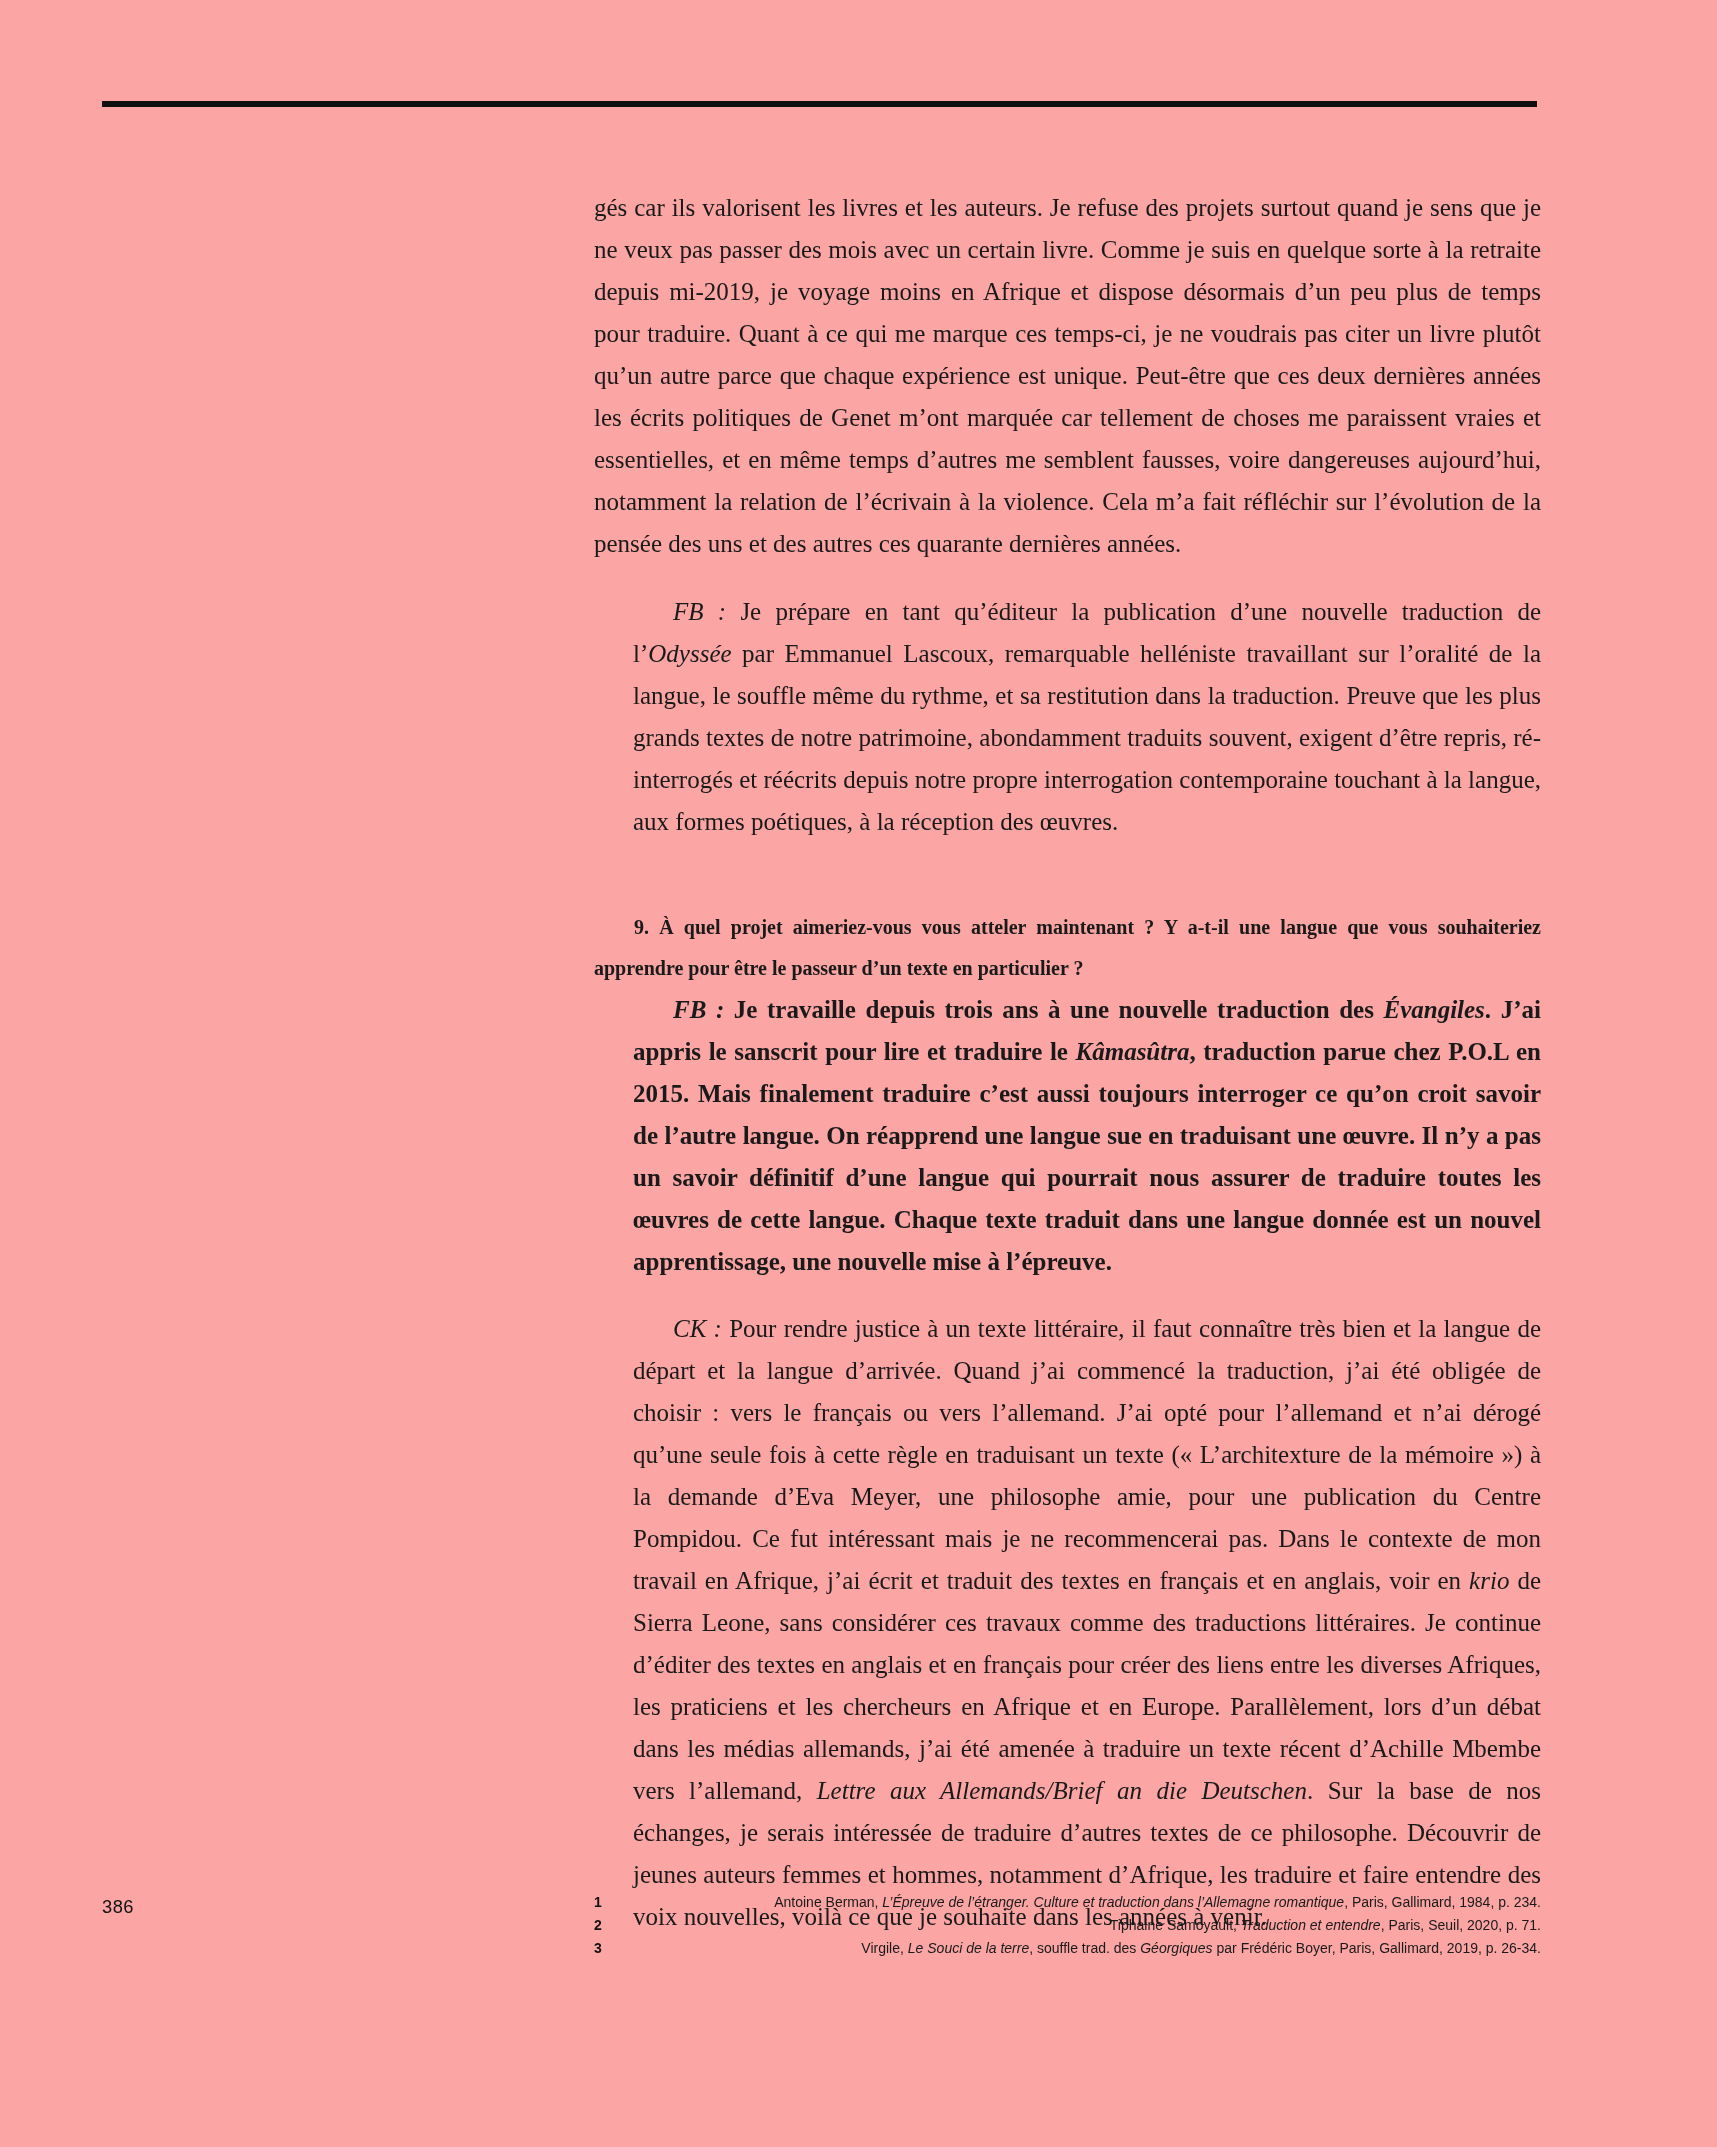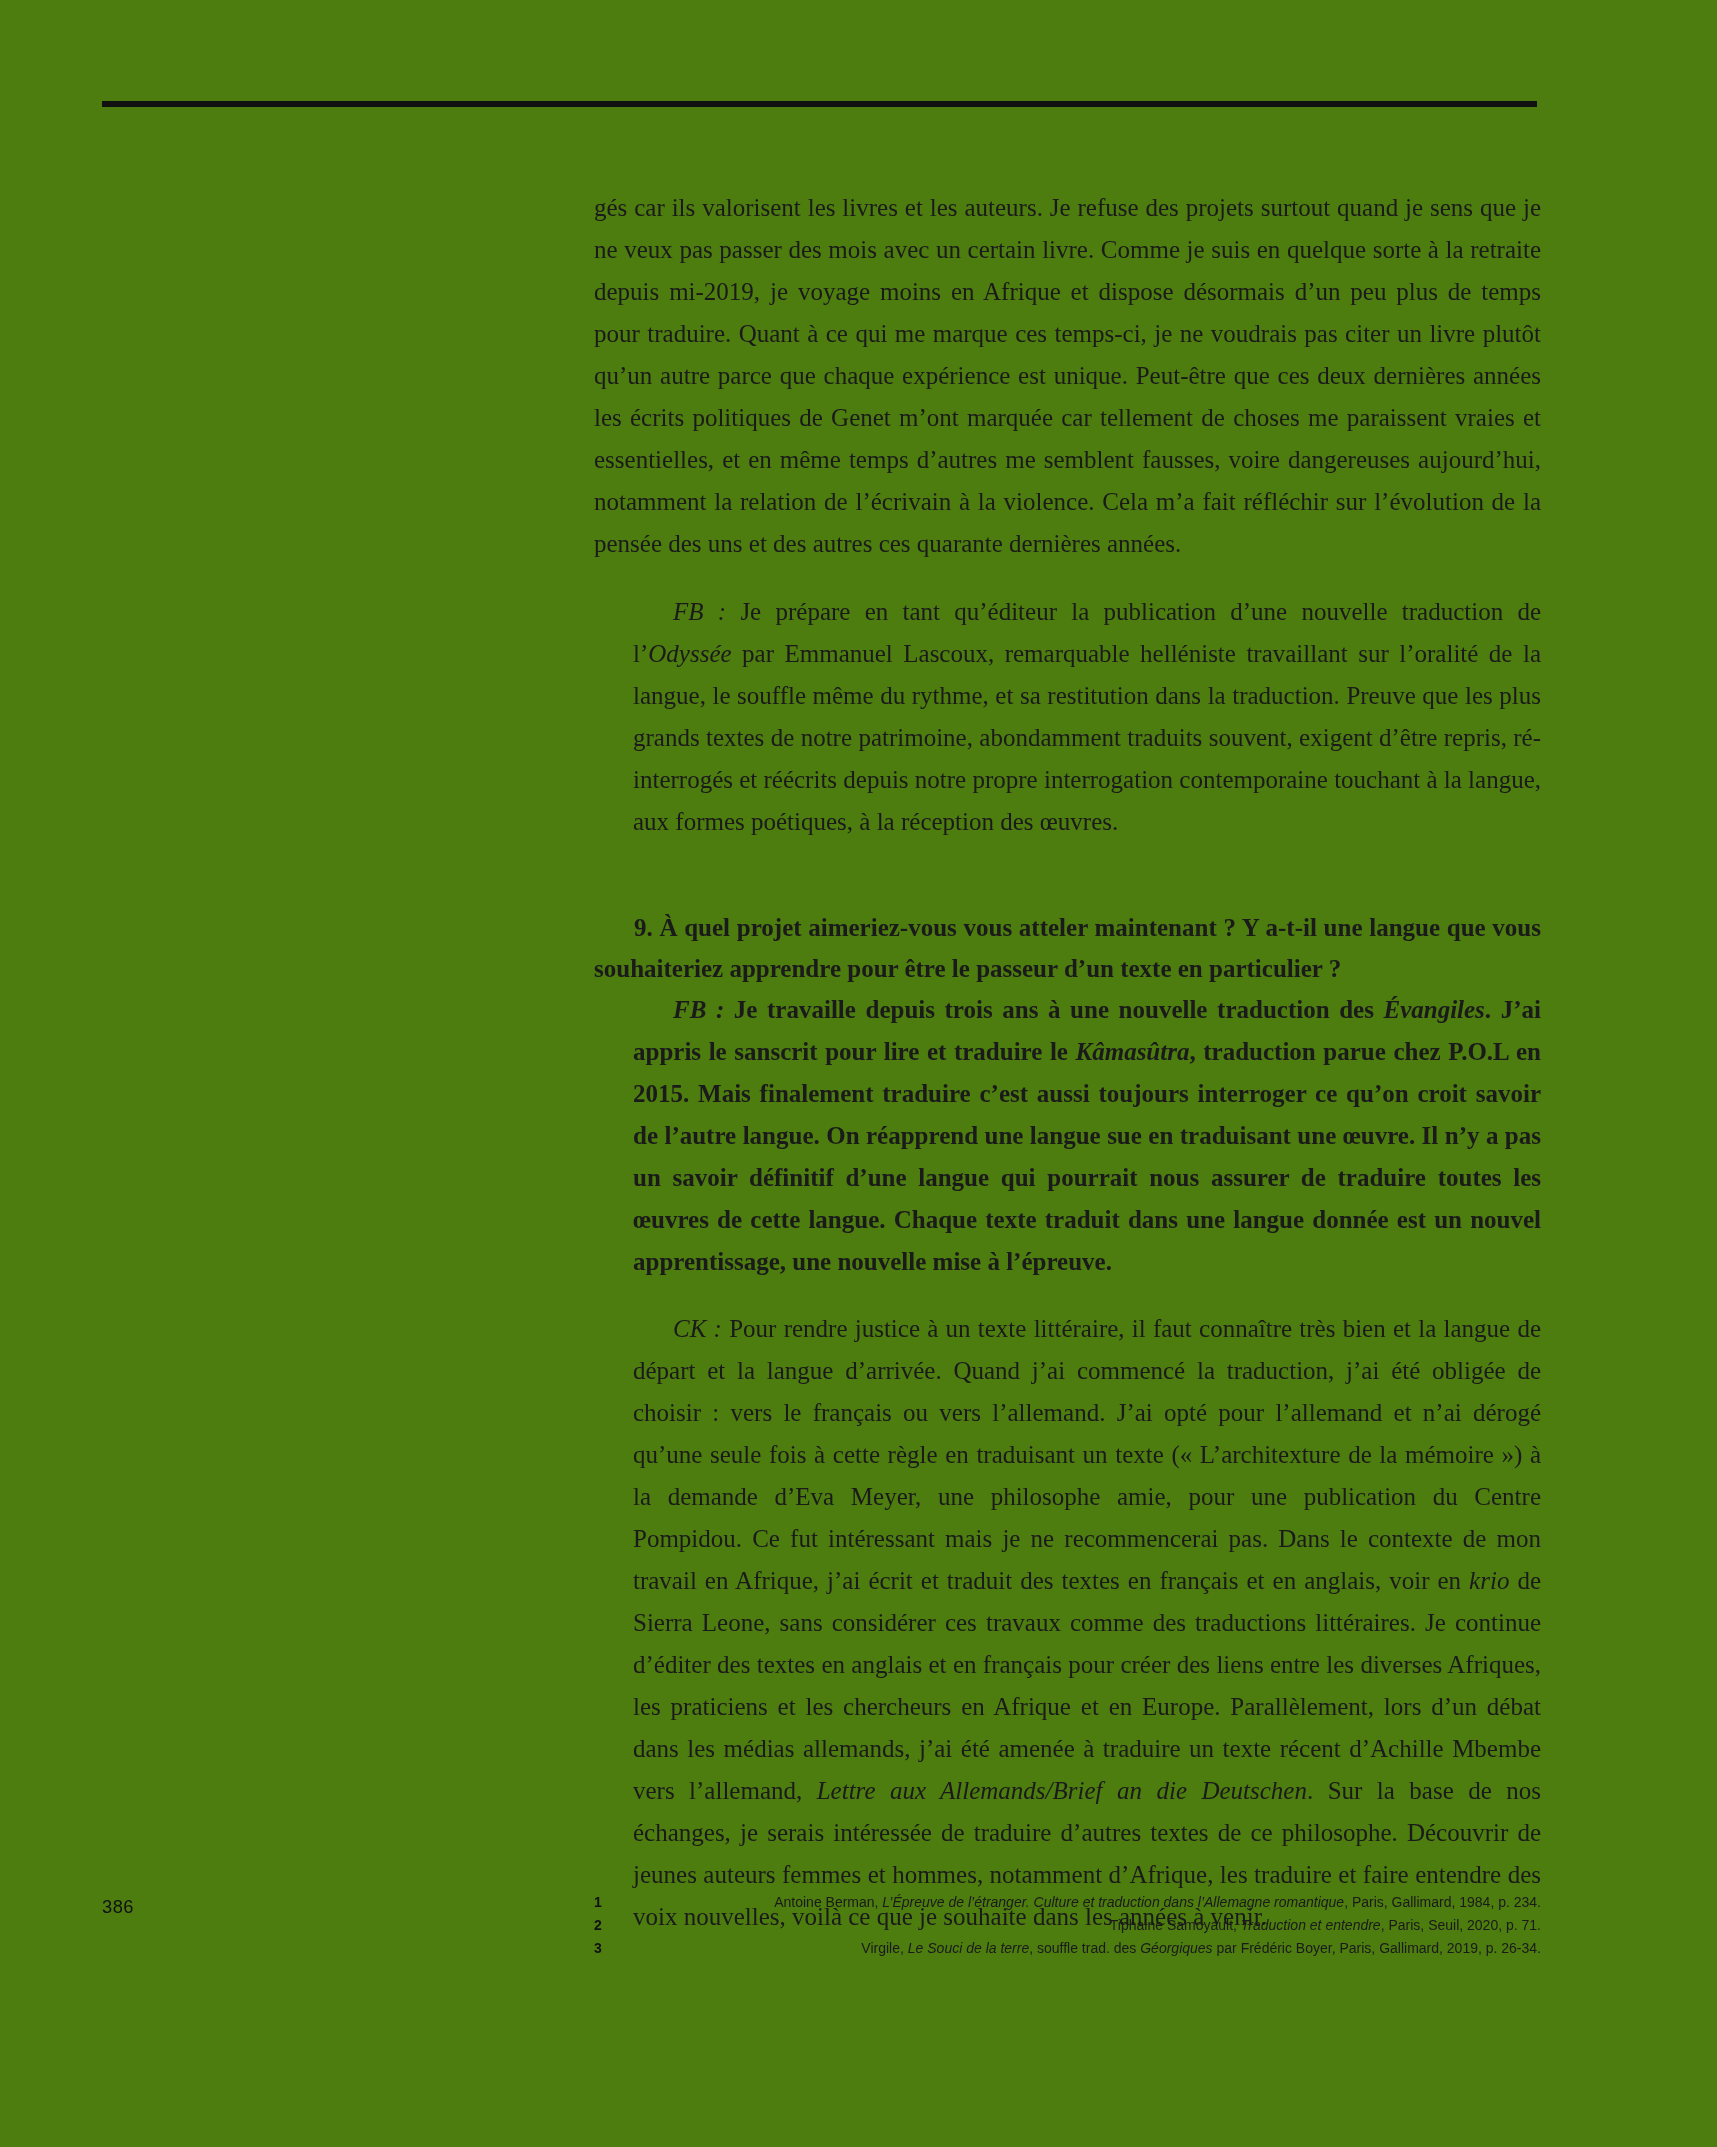--- a/index.html
+++ b/index.html
@@ -4,21 +4,21 @@
 <style>
   html, body {
     margin: 0;
     padding: 0;
     background: #ffffff;
   }
   .page {
     position: relative;
     width: 1718px;
     height: 2147px;
-    background: #4d7c0f;
+    background: #fca5a5;
     font-family: "Liberation Serif", serif;
     color: #1a1a1a;
     box-sizing: border-box;
   }
   .top-rule {
     position: absolute;
     left: 102px;
     top: 101px;
     width: 1435px;
     height: 5.5px;
@@ -40,21 +40,21 @@
   }
   p.body + p.body {
     margin-top: 25.6px;
   }
   p.indent {
     text-indent: 40px;
     margin-left: 39px;
   }
   .q-heading {
     margin: 64px 0 0 0;
-    font-size: 25px;
+    font-size: 20px;
     line-height: 41px;
     font-weight: bold;
     text-align: justify;
     text-indent: 40px;
   }
   .after-heading {
     margin-top: 27.4px;
     font-weight: bold;
   }
   i, .it {

